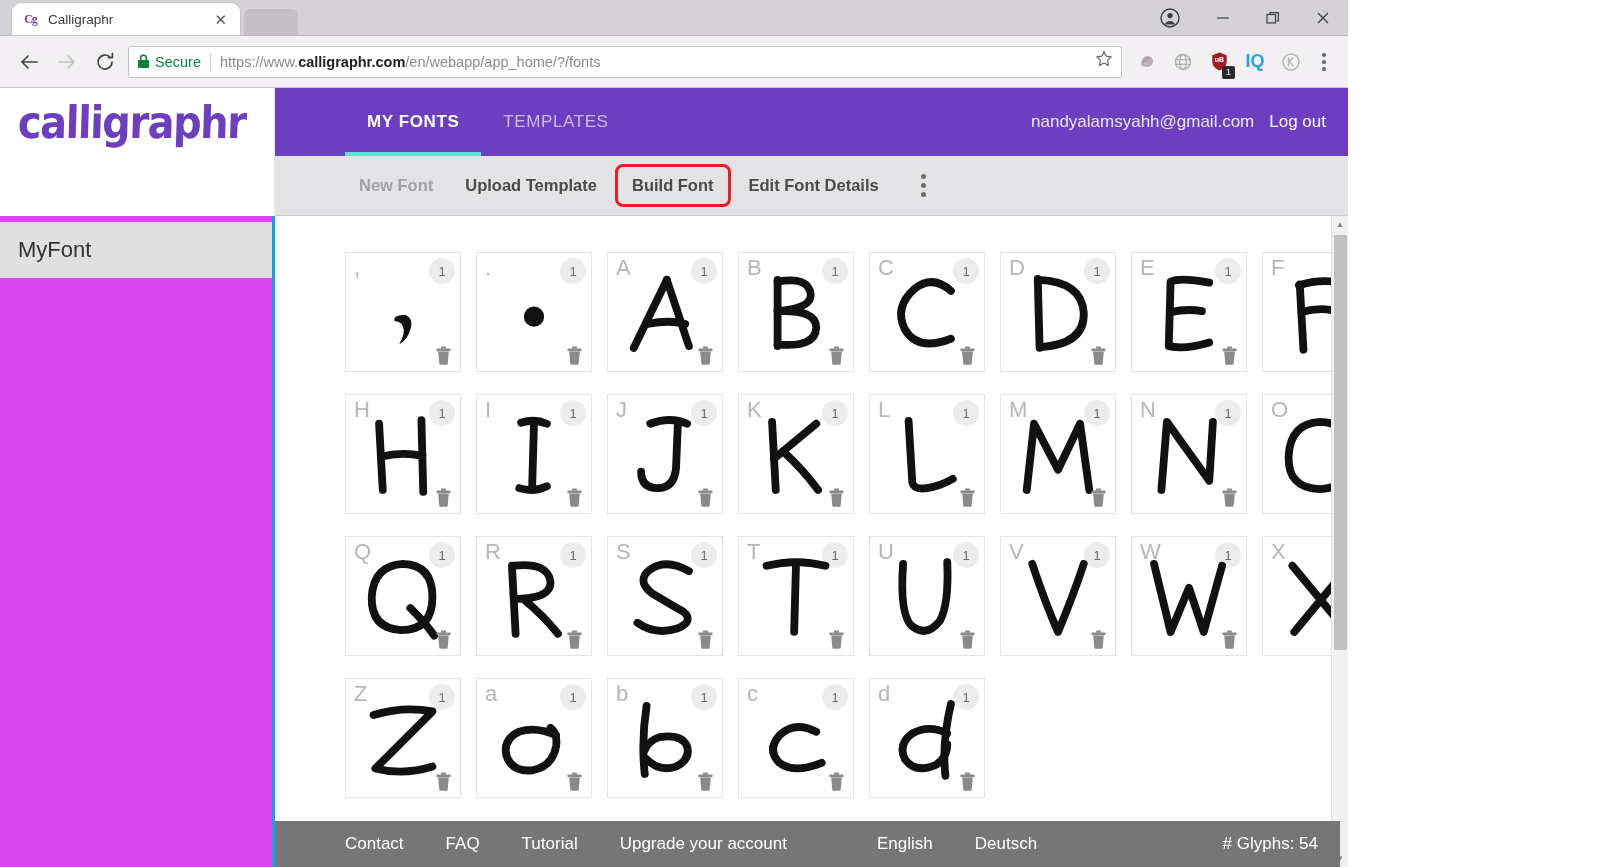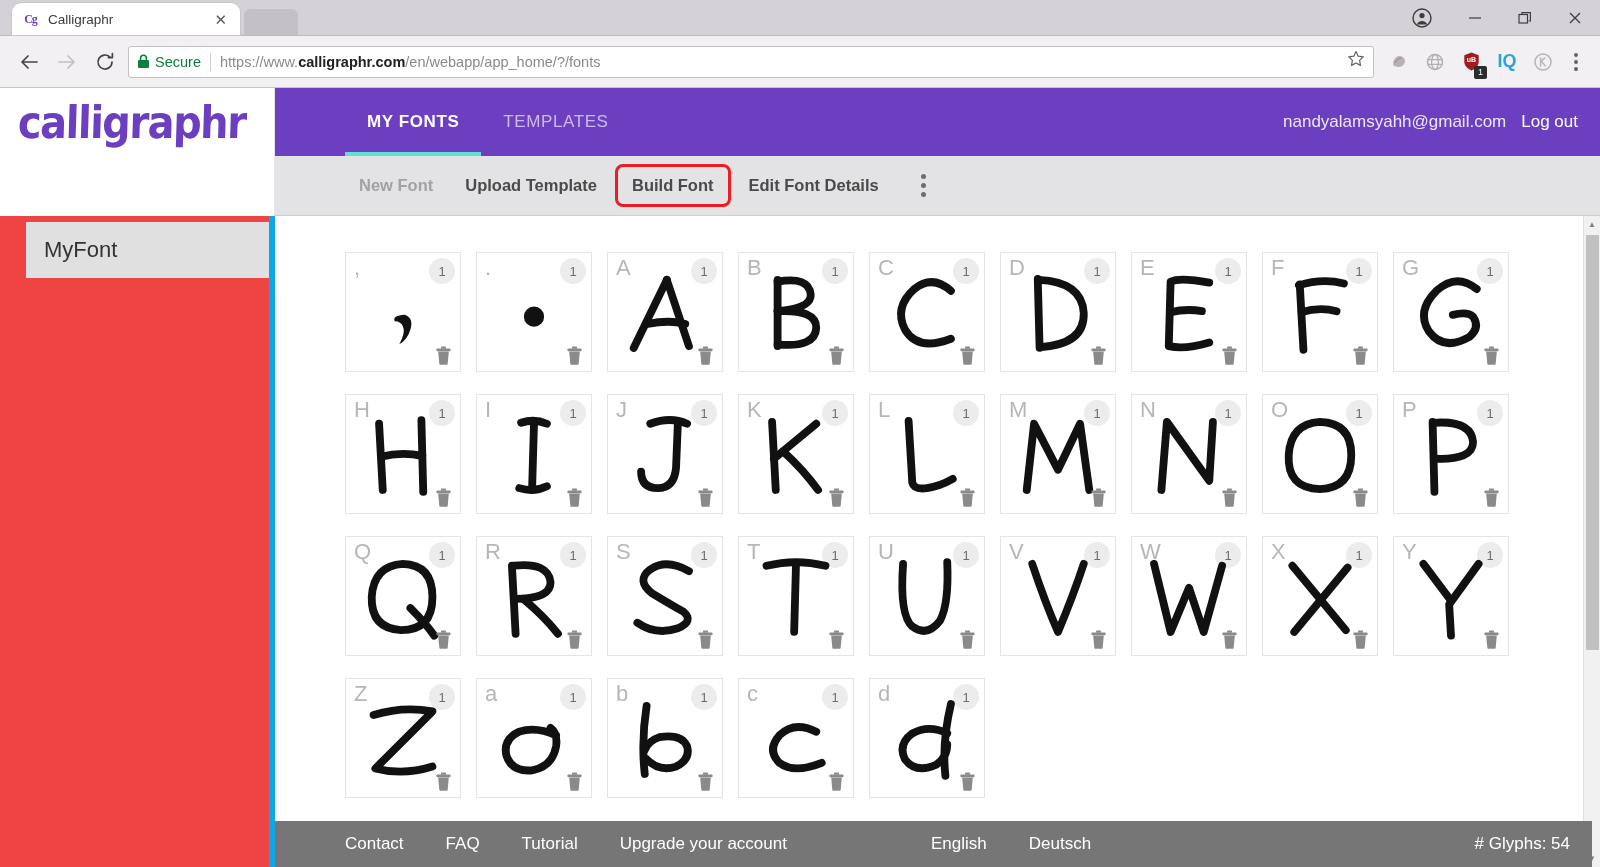--- a/index.html
+++ b/index.html
@@ -4,21 +4,21 @@
 <style>
   * { box-sizing: border-box; margin: 0; padding: 0; }
   html, body {
     width: 1600px; height: 867px;
     overflow: hidden;
     font-family: "Liberation Sans", sans-serif;
     background: #ffffff;
   }
 
   
-  .browser { width: 1600px; height: 867px; display: flex; flex-direction: column; }
+  .browser { width: 1348px; height: 867px; display: flex; flex-direction: column; }
 
   .tabstrip {
     height: 36px; background: #d5d2d7;
     display: flex; align-items: flex-end; position: relative;
     border-bottom: 1px solid #bdbabf;
   }
   .tab {
     margin-left: 12px; width: 228px; height: 32px;
     background: #fff; border-radius: 9px 9px 0 0;
     display: flex; align-items: center; padding: 0 10px;
@@ -134,22 +134,22 @@
   .tbtn.disabled { color: #a3a1a5; font-weight: 700; }
   .tbtn.highlight {
     border: 3px solid #ee1b24; border-radius: 8px;
     padding: 9px 14px; background: #e3e2e4;
   }
   .tbtn-dots { width: 34px; display:flex; flex-direction:column; align-items:center; gap:4px; margin-left: 10px;}
   .tbtn-dots i { width:5px;height:5px;border-radius:50%;background:#6d6d6d;display:block;}
 
   .app-body { flex: 1; display: flex; min-height: 0; }
   .sidebar {
-    width: 275px; flex: 0 0 275px; background: #ef4444;
-    border-right: 6px solid #0ea5e9; padding-top: 6px; padding-left: 26px;
+    width: 275px; flex: 0 0 275px; background: #d946ef;
+    border-right: 3px solid #0ea5e9; padding-top: 6px;
   }
   .font-item {
     background: #e0e0e0; font-size: 22px; color: #333;
     padding: 15px 0 15px 18px;
   }
 
   .content { flex: 1; position: relative; background: #fff; overflow: hidden; }
   .glyph-scroll { position: absolute; inset: 0 17px 46px 0; overflow: hidden; }
   .glyph-grid {
     display: grid; grid-template-columns: repeat(9, 131px);
@@ -179,21 +179,21 @@
   .card-trash {
     position: absolute; right: 8px; bottom: 6px; width: 17px; height: 19px;
   }
 
   .footer {
     position: absolute; left: 0; right: 8px; bottom: 0; height: 46px;
     background: #767676; display: flex; align-items: center;
     padding: 0 22px 0 70px; color: #fff; font-size: 17px;
   }
   .footer a { color: #fff; margin-right: 42px; white-space: nowrap; }
-  .footer .lang { margin-left: 102px; }
+  .footer .lang { margin-left: 48px; }
   .footer .count { margin-left: auto; margin-right: 0; }
 
   .scroll-track {
     position: absolute; top: 0; right: 0; bottom: 0; width: 17px;
     background: #f1f1f1; border-left: 1px solid #e0e0e0;
   }
   .scroll-arrow {
     height: 17px; display: flex; align-items: center; justify-content: center;
     font-size: 8px; color: #7e7e7e;
   }

